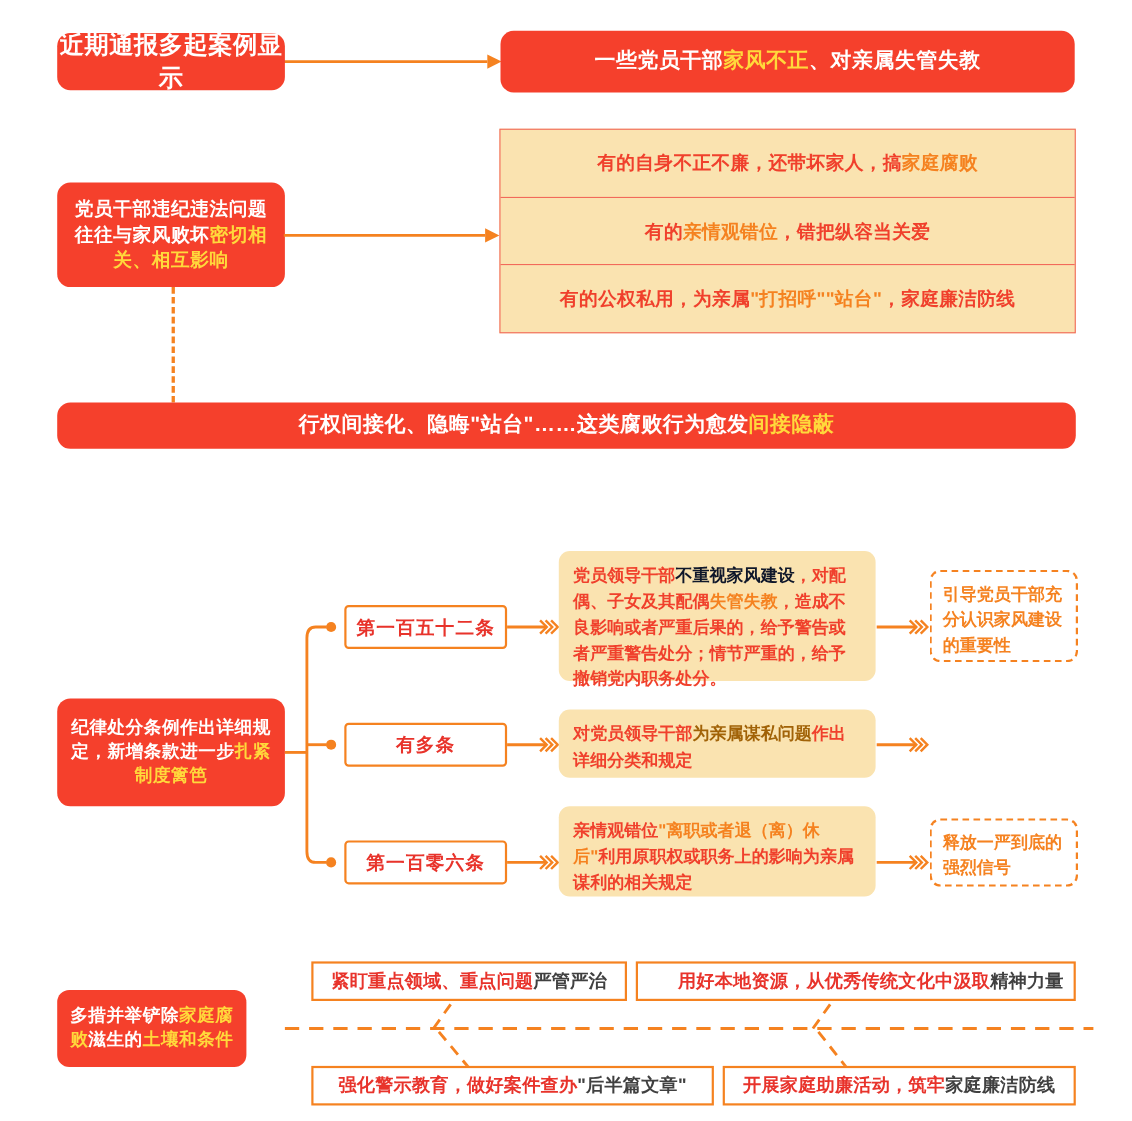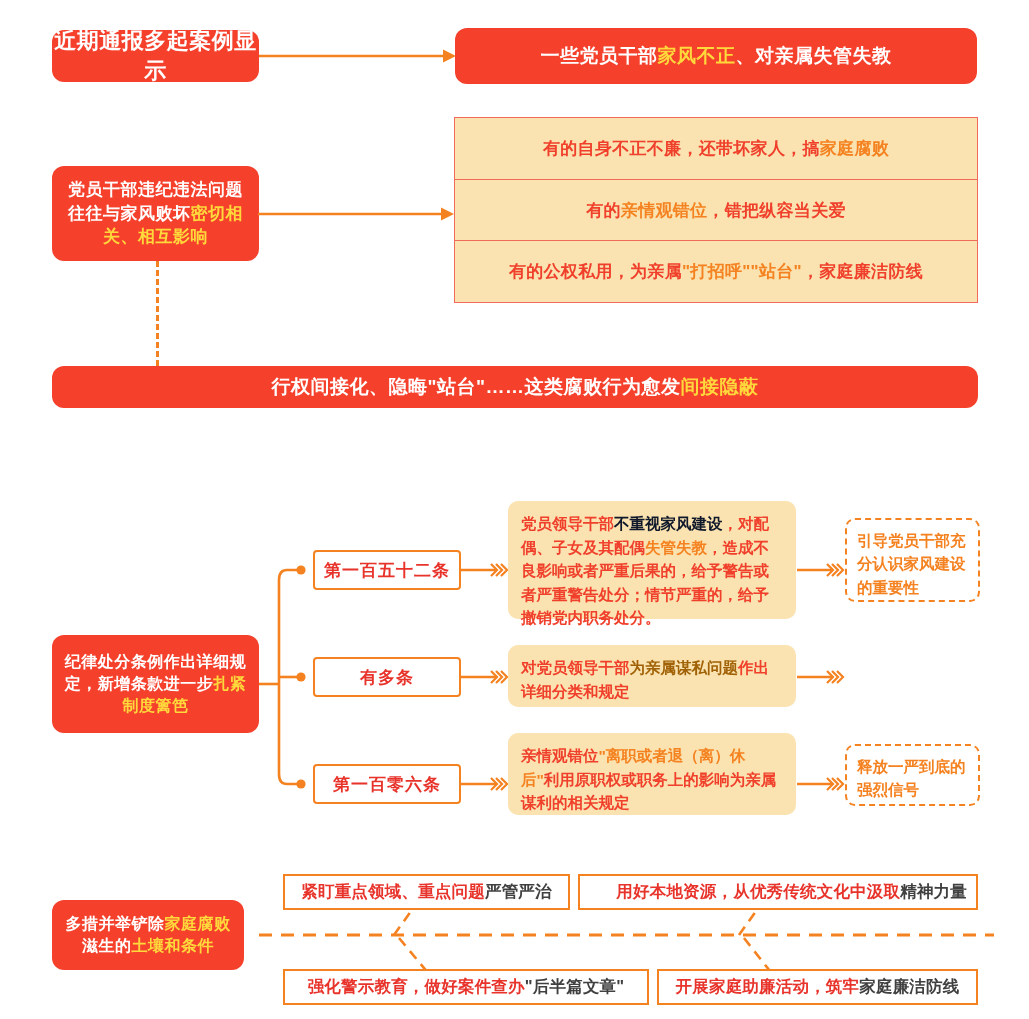--- a/index.html
+++ b/index.html
@@ -236,21 +236,21 @@
   <svg class="abs" style="left:797px; top:774px;" width="50" height="20">
     <line x1="0" y1="10" x2="36" y2="10" stroke="#f58220" stroke-width="2.6"></line>
     <path d="M30,4 L36,10 L30,16 M35,4 L41,10 L35,16 M40,4 L46,10 L40,16" stroke="#f58220" stroke-width="2.2" fill="none"></path>
   </svg>
   <div class="abs dash-box" style="left:845px; top:744px; width:135px; height:62px;">
     <span>
       <span>释放一严到底的强烈信号</span>
     </span>
   </div>
 
-  <div class="abs red-box" style="left:52px; top:900px; width:192px; height:70px; font-size:16px; padding:0 10px;">
+  <div class="abs red-box" style="left:52px; top:900px; width:172px; height:70px; font-size:16px; padding:0 10px;border-radius:11px;">
     <span>
       <span>多措并举铲除</span><span class="hl">家庭腐败</span><span>滋生的</span><span class="hl">土壤和条件</span>
     </span>
   </div>
 
   <svg class="abs" style="left:259px; top:860px;" width="740" height="155">
     <line x1="0" y1="75" x2="735" y2="75" stroke="#f58220" stroke-width="2.8" stroke-dasharray="13 9"></line>
     <line x1="135" y1="75" x2="165" y2="33" stroke="#f58220" stroke-width="2.6" stroke-dasharray="10 7"></line>
     <line x1="140" y1="78" x2="175" y2="120" stroke="#f58220" stroke-width="2.6" stroke-dasharray="10 7"></line>
     <line x1="480" y1="75" x2="510" y2="33" stroke="#f58220" stroke-width="2.6" stroke-dasharray="10 7"></line>

